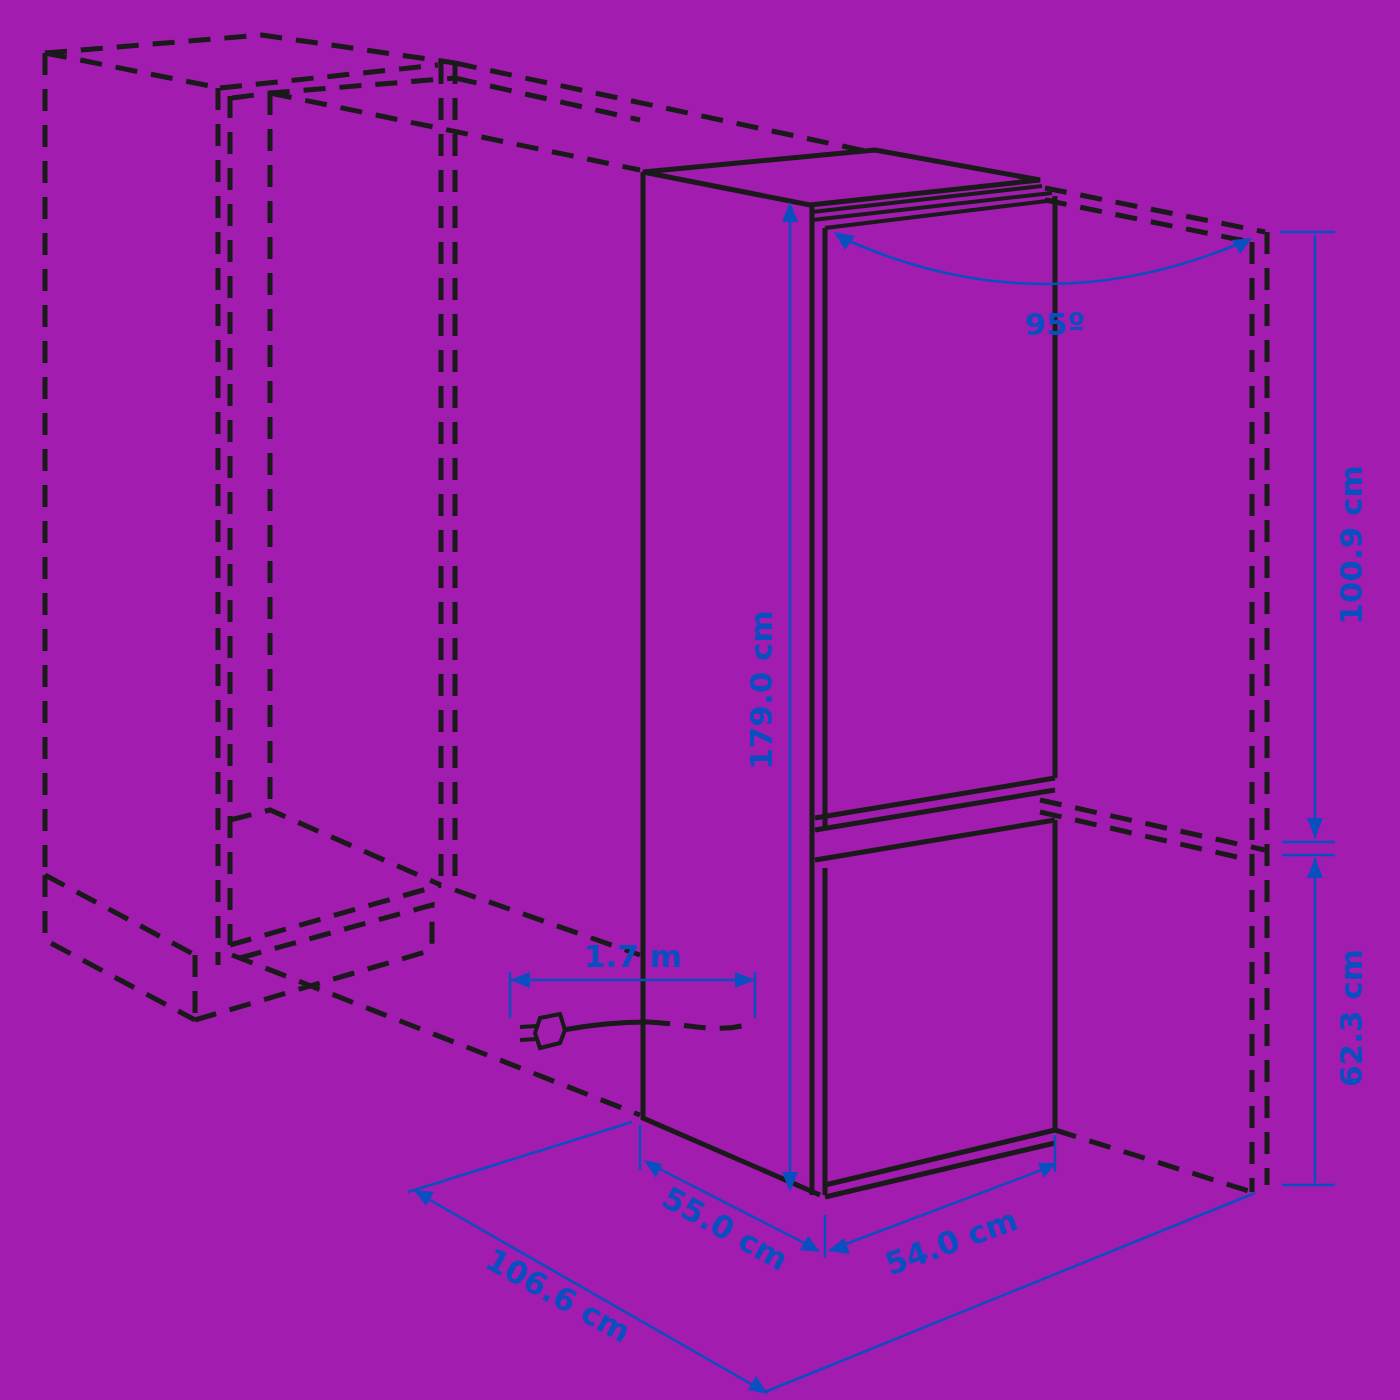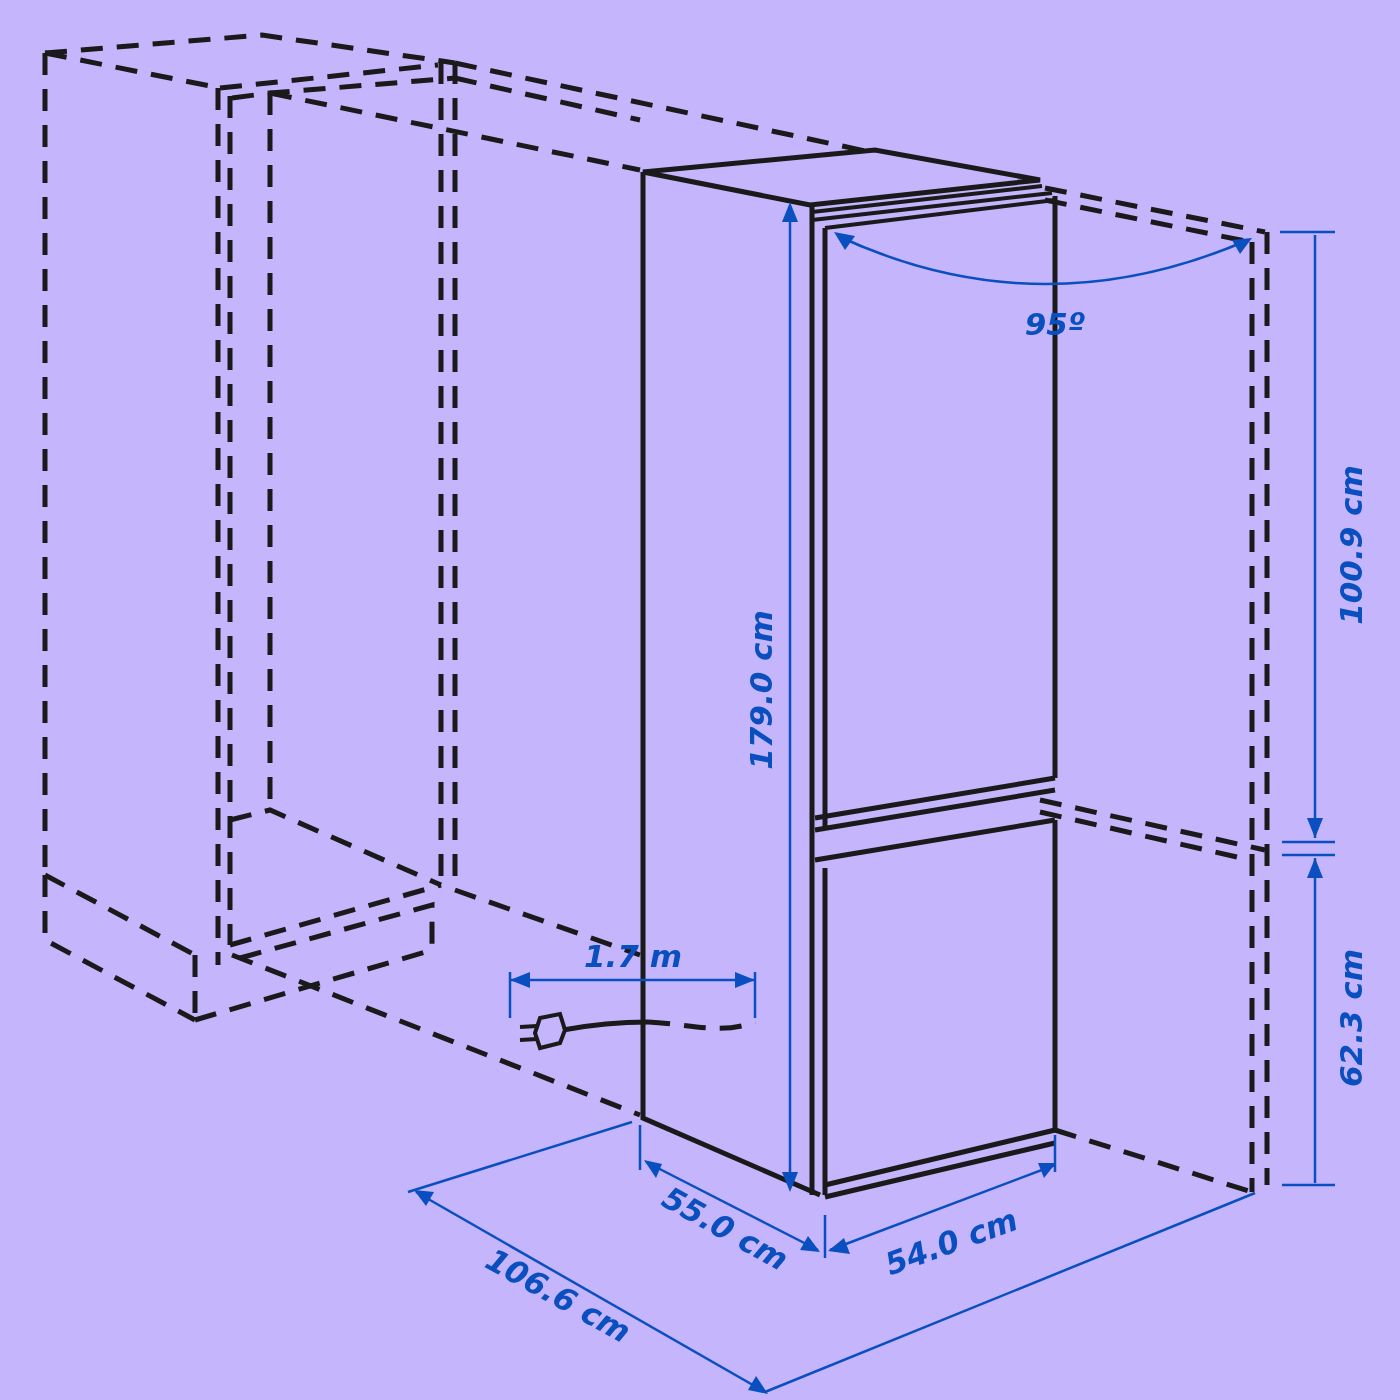--- a/index.html
+++ b/index.html
@@ -1,16 +1,16 @@
 <!DOCTYPE html>
 <html><head>
   <meta charset="utf-8">
   <style>
     html, body { margin: 0; padding: 0; background: #ffffff; }
-    #canvas { position: relative; width: 1400px; height: 1400px; overflow: hidden; background: #c4b5fd; font-style: italic; }
+    #canvas { position: relative; width: 1400px; height: 1400px; overflow: hidden; background: #a21caf; }
     svg { position: absolute; left: 0; top: 0; }
     .dash { fill: none; stroke: #1a1a1a; stroke-width: 5; stroke-dasharray: 22 14; stroke-linecap: butt; }
     .solid { fill: none; stroke: #1a1a1a; stroke-width: 5; stroke-linejoin: miter; }
     .thin { fill: none; stroke: #1a1a1a; stroke-width: 4; }
     .dim { fill: none; stroke: #0a4fbf; stroke-width: 2.5; }
     .arrow { fill: #0a4fbf; stroke: none; }
     .lbl { font-family: "DejaVu Sans", sans-serif; font-weight: bold; font-size: 31px; fill: #0a4fbf; }
   </style>
 </head>
 <body>

